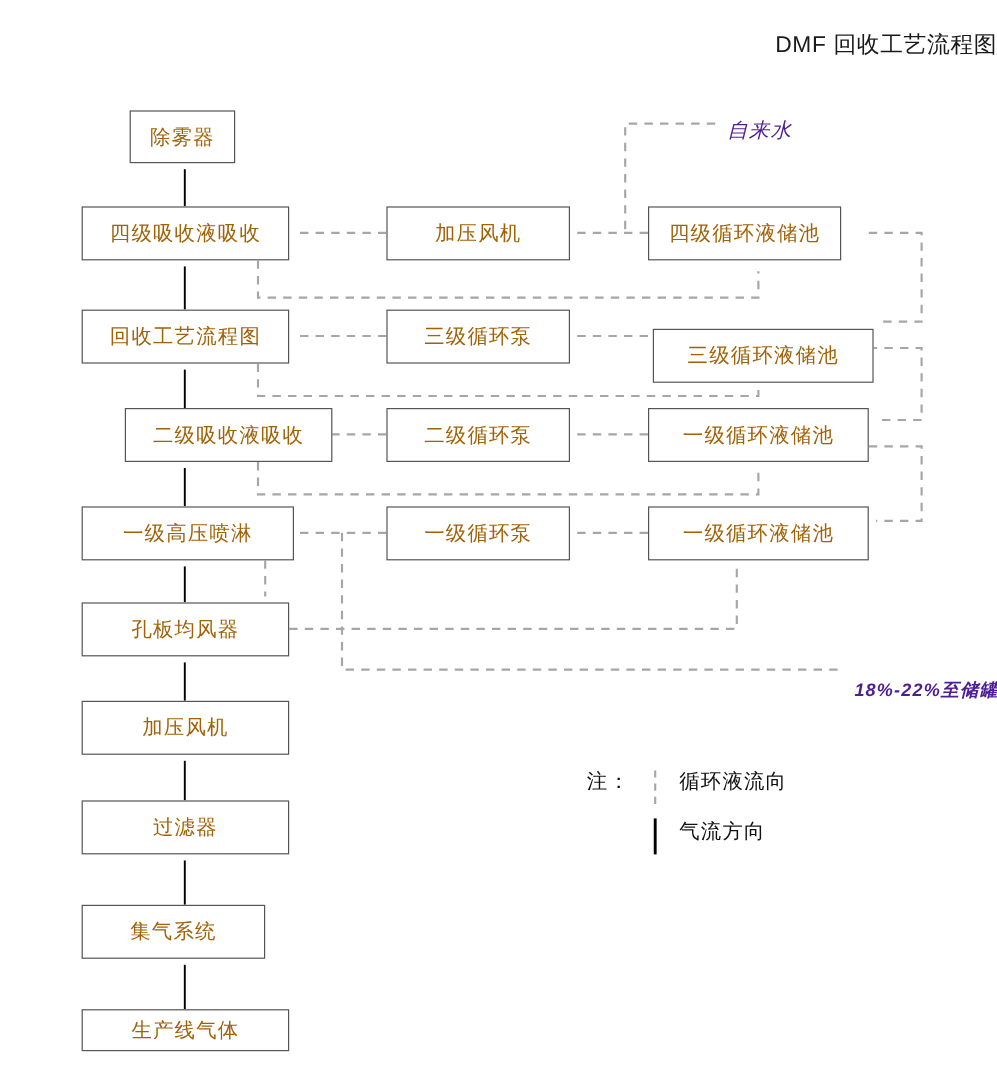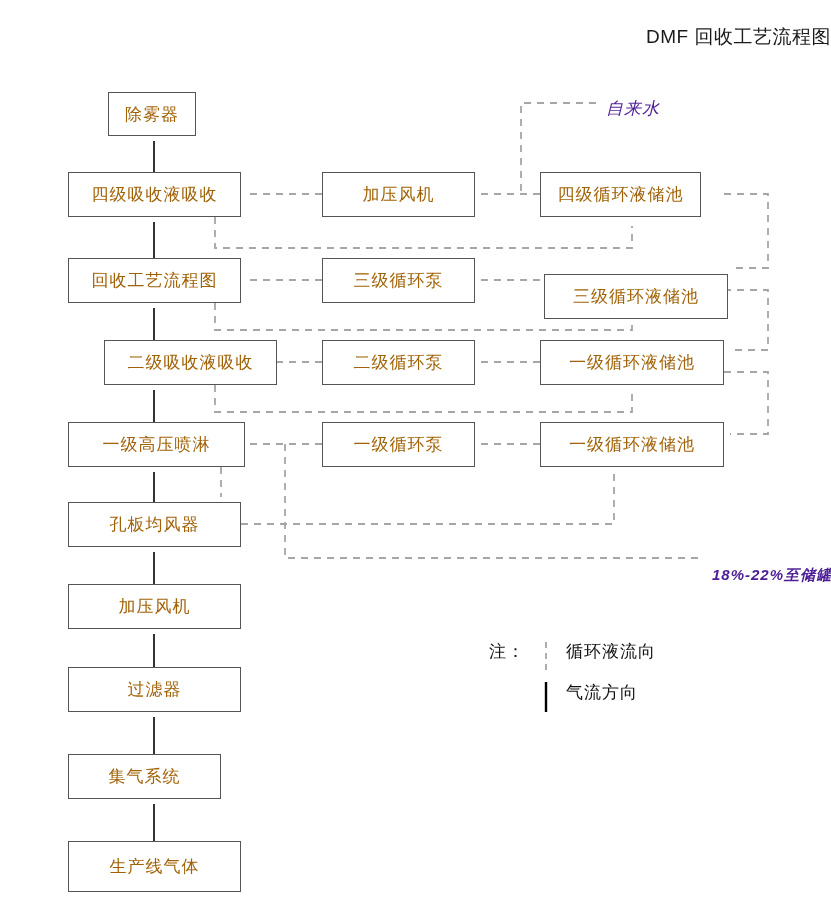--- a/index.html
+++ b/index.html
@@ -139,21 +139,21 @@
 <div id="nodes-layer">
     <div class="node" style="left: 108px; top: 92px; width: 88px; height: 44px;">除雾器</div>
     <div class="node" style="left: 68px; top: 172px; width: 173px; height: 45px;">四级吸收液吸收</div>
     <div class="node" style="left: 68px; top: 258px; width: 173px; height: 45px;">回收工艺流程图</div>
     <div class="node" style="left: 68px; top: 340px; width: 173px; height: 45px; margin-left: 36px;">二级吸收液吸收</div>
     <div class="node" style="left: 68px; top: 422px; width: 177px; height: 45px;">一级高压喷淋</div>
     <div class="node" style="left: 68px; top: 502px; width: 173px; height: 45px; text-align: center;">孔板均风器</div>
     <div class="node" style="left: 68px; top: 584px; width: 173px; height: 45px;">加压风机</div>
     <div class="node" style="left: 68px; top: 667px; width: 173px; height: 45px; text-align: right;">过滤器</div>
     <div class="node" style="left: 68px; top: 754px; width: 153px; height: 45px;">集气系统</div>
-    <div class="node" style="left: 68px; top: 841px; width: 173px; height: 51px;">生产线气体</div>
+    <div class="node" style="left: 68px; top: 841px; width: 173px; height: 35px;">生产线气体</div>
     <div class="node" style="left: 322px; top: 172px; width: 153px; height: 45px;">加压风机</div>
     <div class="node" style="left: 322px; top: 258px; width: 153px; height: 45px;">三级循环泵</div>
     <div class="node" style="left: 322px; top: 340px; width: 153px; height: 45px;">二级循环泵</div>
     <div class="node" style="left: 322px; top: 422px; width: 153px; height: 45px;">一级循环泵</div>
     <div class="node" style="left: 540px; top: 172px; width: 161px; height: 45px;">四级循环液储池</div>
     <div class="node" style="left: 544px; top: 258px; width: 184px; height: 45px; margin-top: 16px;">三级循环液储池</div>
     <div class="node" style="left: 540px; top: 340px; width: 184px; height: 45px;">一级循环液储池</div>
     <div class="node" style="left: 540px; top: 422px; width: 184px; height: 45px;">一级循环液储池</div>
   </div>
 

